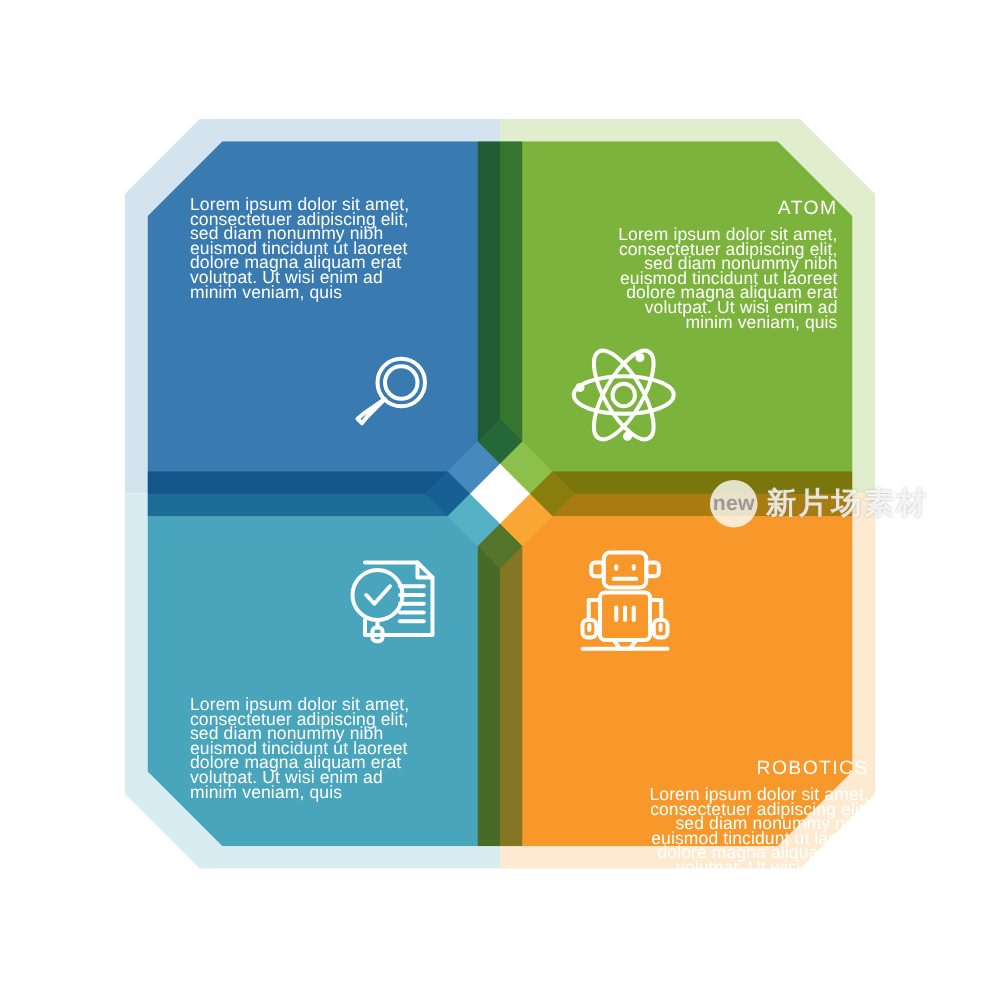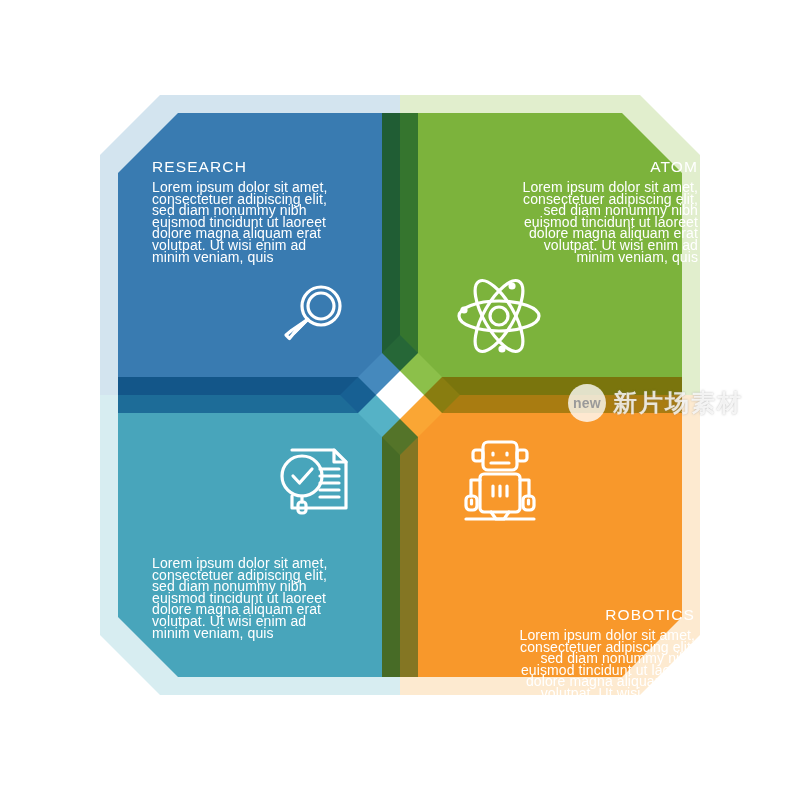--- a/index.html
+++ b/index.html
@@ -70,21 +70,21 @@
     line-height: 1.1;
   }
   .panel-body {
     font-size: 14px;
     line-height: 11.6px;
     margin: 0;
     letter-spacing: 0.1px;
   }
 
   #text-research  { left: 152px; top: 158px; text-align: left;  }
-  #text-atom      { left: 508px; top: 158px; text-align: right; }
+  #text-atom      { left: 480px; top: 158px; text-align: right; }
   #text-analyzing { left: 152px; top: 558px; text-align: left;  }
   #text-robotics  { left: 505px; top: 558px; text-align: right; margin-top: 48px; }
 
   
   .panel-icon {
     position: absolute;
     z-index: 41;
     pointer-events: none;
   }
   #icon-research  { left: 278px; top: 280px; }
@@ -106,21 +106,21 @@
     pointer-events: none;
   }
   .wm-badge {
     width: 38px;
     height: 38px;
     border-radius: 50%;
     background: rgba(255,255,255,0.78);
     display: flex;
     align-items: center;
     justify-content: center;
-    font-size: 14px;
+    font-size: 17px;
     font-weight: bold;
     color: #9a9a9a;
     letter-spacing: 0.2px;
   }
   .wm-text {
     font-size: 24px;
     font-weight: bold;
     color: rgba(255,255,255,0.80);
     letter-spacing: 2px;
     text-shadow: 0 0 2px rgba(130,130,130,0.55);
@@ -162,21 +162,20 @@
   <div class="quad-wrap" id="quad-robotics">
     <svg class="quad-shadow" viewBox="0 0 300 300">
       <polygon points="60,0 300,0 300,240 240,300 0,300 0,60" fill="#fbbd67"></polygon>
     </svg>
     <svg class="quad-body" viewBox="0 0 300 300">
       <polygon points="60,0 300,0 300,240 240,300 0,300 0,60" fill="#faa634"></polygon>
     </svg>
   </div>
 
   <div class="panel-text" id="text-research" style="text-align: left;">
-    <div class="panel-title">RESEARCH</div>
     <div class="panel-body">Lorem ipsum dolor sit amet, consectetuer adipiscing elit, sed diam nonummy nibh euismod tincidunt ut laoreet dolore magna aliquam erat volutpat. Ut wisi enim ad minim veniam, quis</div>
   </div>
 
   <div class="panel-text" id="text-atom" style="text-align: right;">
     <div class="panel-title">ATOM</div>
     <div class="panel-body">Lorem ipsum dolor sit amet, consectetuer adipiscing elit, sed diam nonummy nibh euismod tincidunt ut laoreet dolore magna aliquam erat volutpat. Ut wisi enim ad minim veniam, quis</div>
   </div>
 
   <div class="panel-text" id="text-analyzing" style="text-align: left;">
     <div class="panel-body">Lorem ipsum dolor sit amet, consectetuer adipiscing elit, sed diam nonummy nibh euismod tincidunt ut laoreet dolore magna aliquam erat volutpat. Ut wisi enim ad minim veniam, quis</div>

